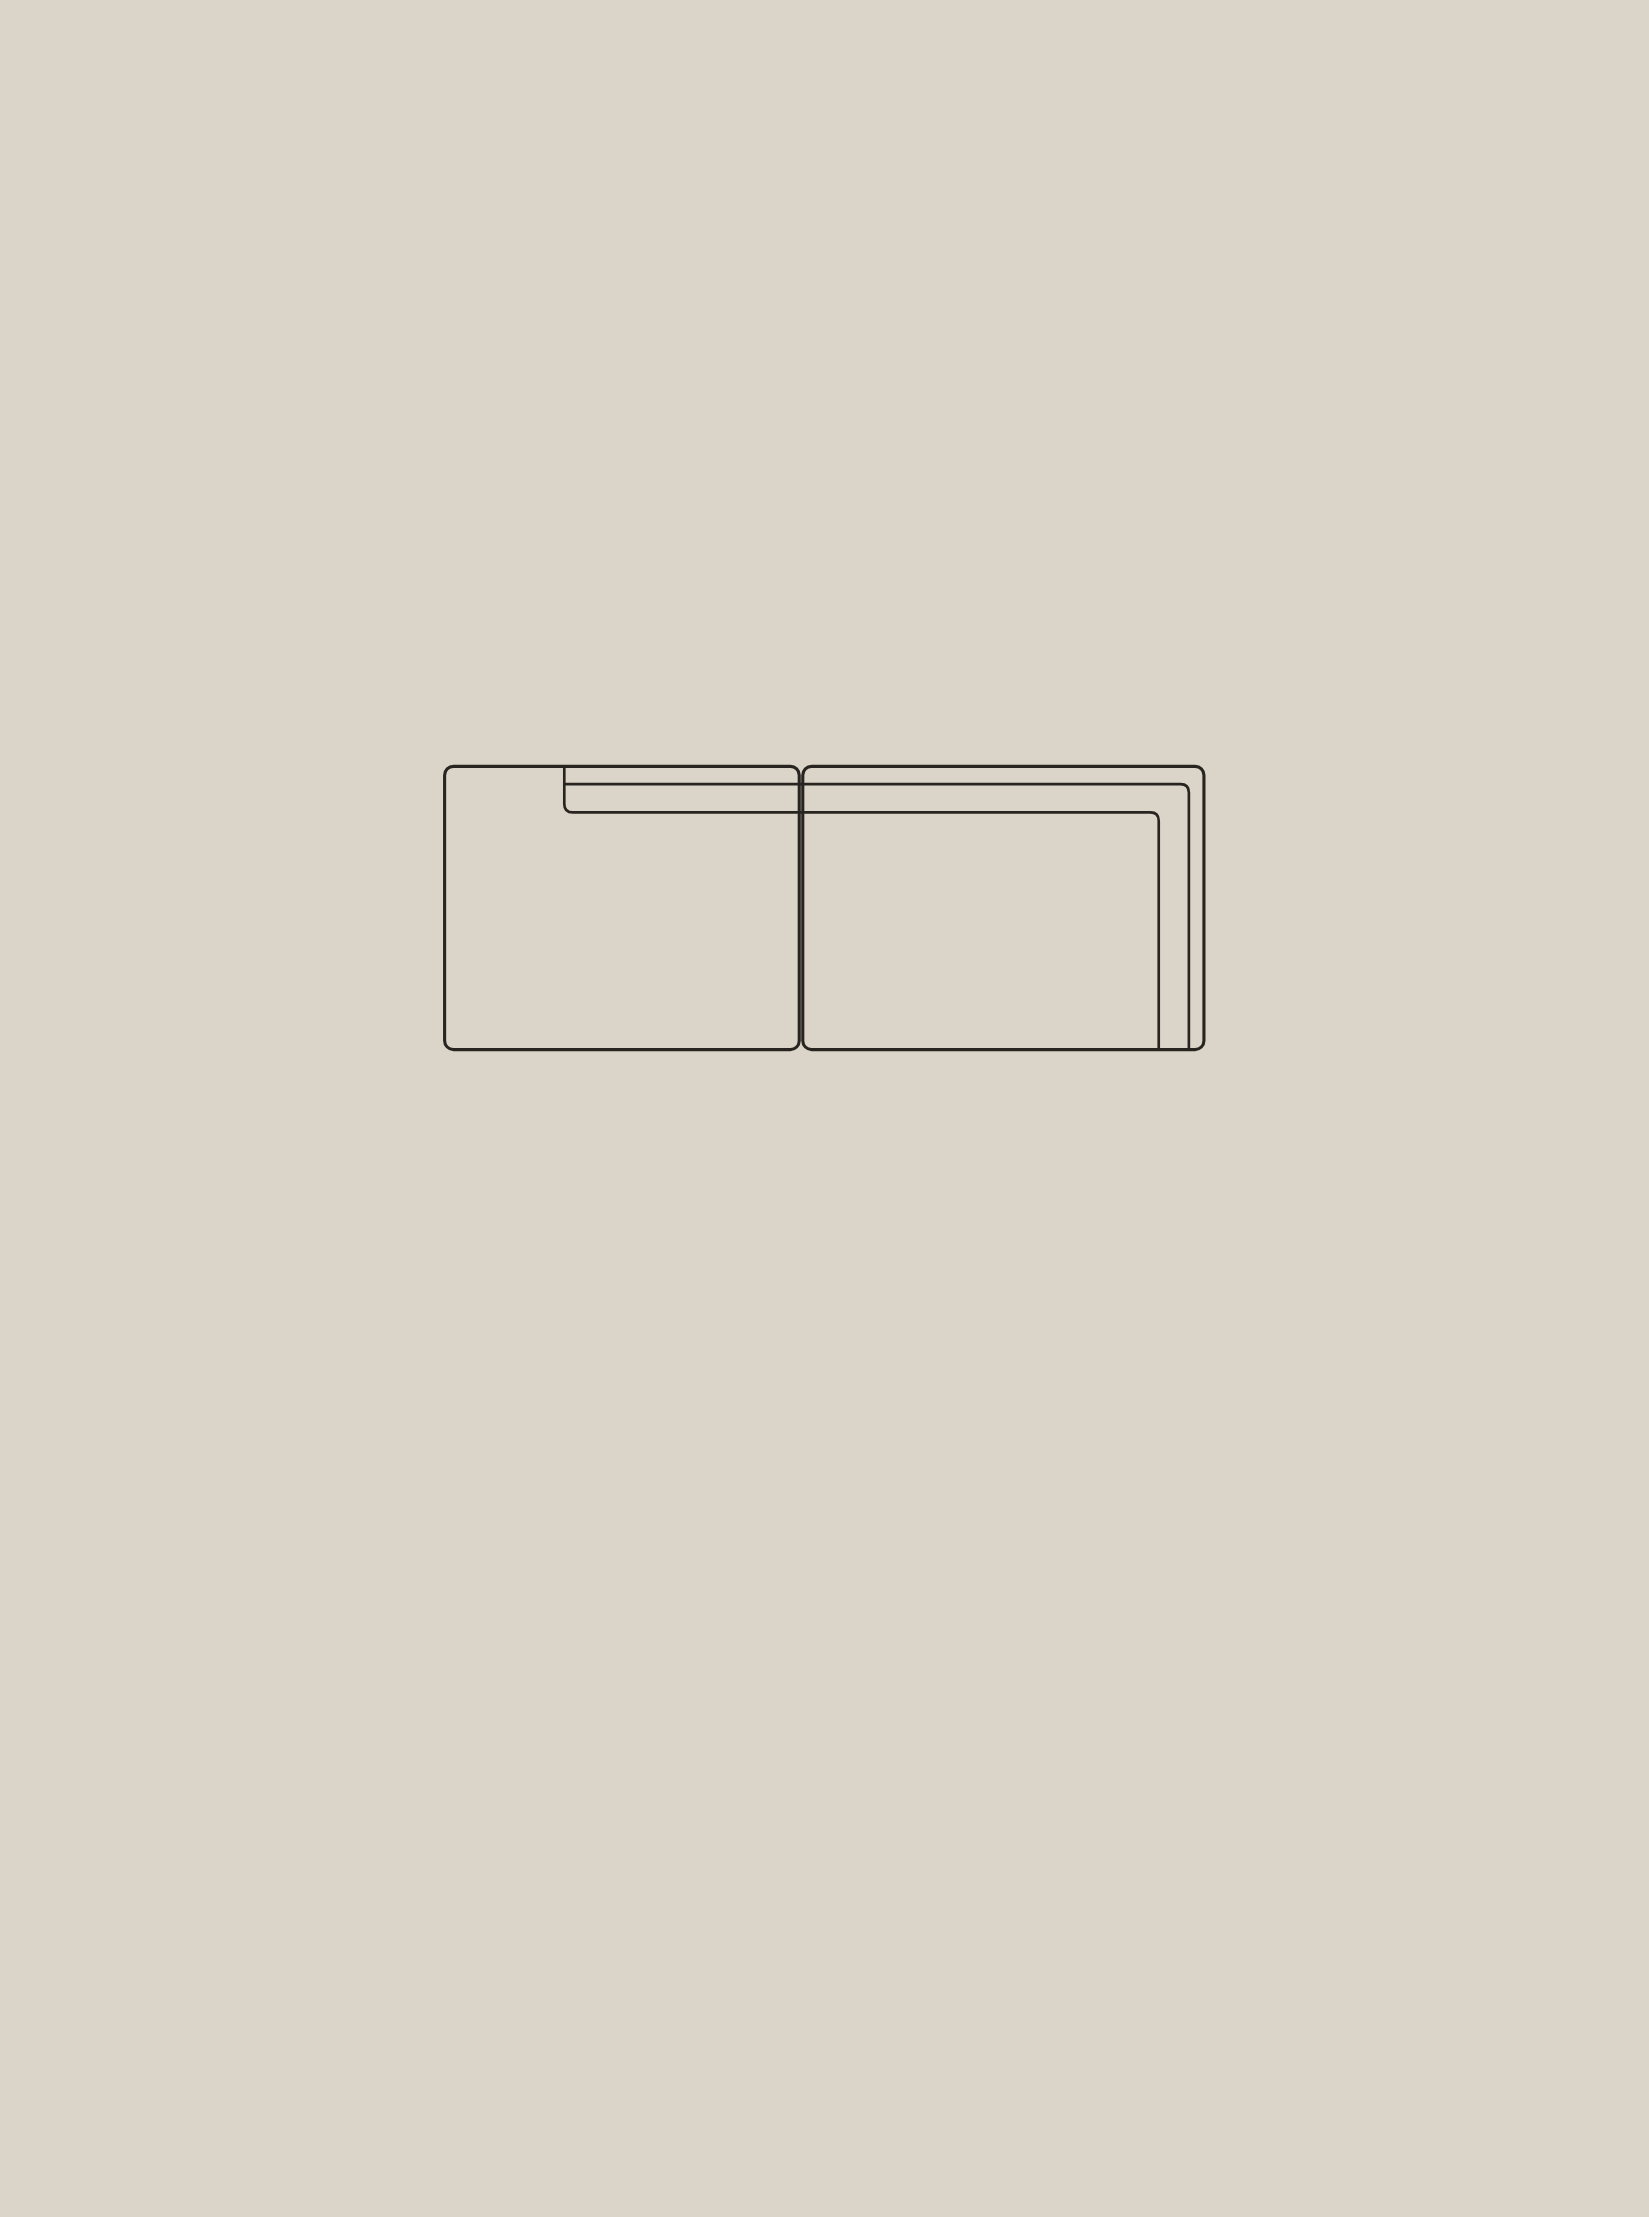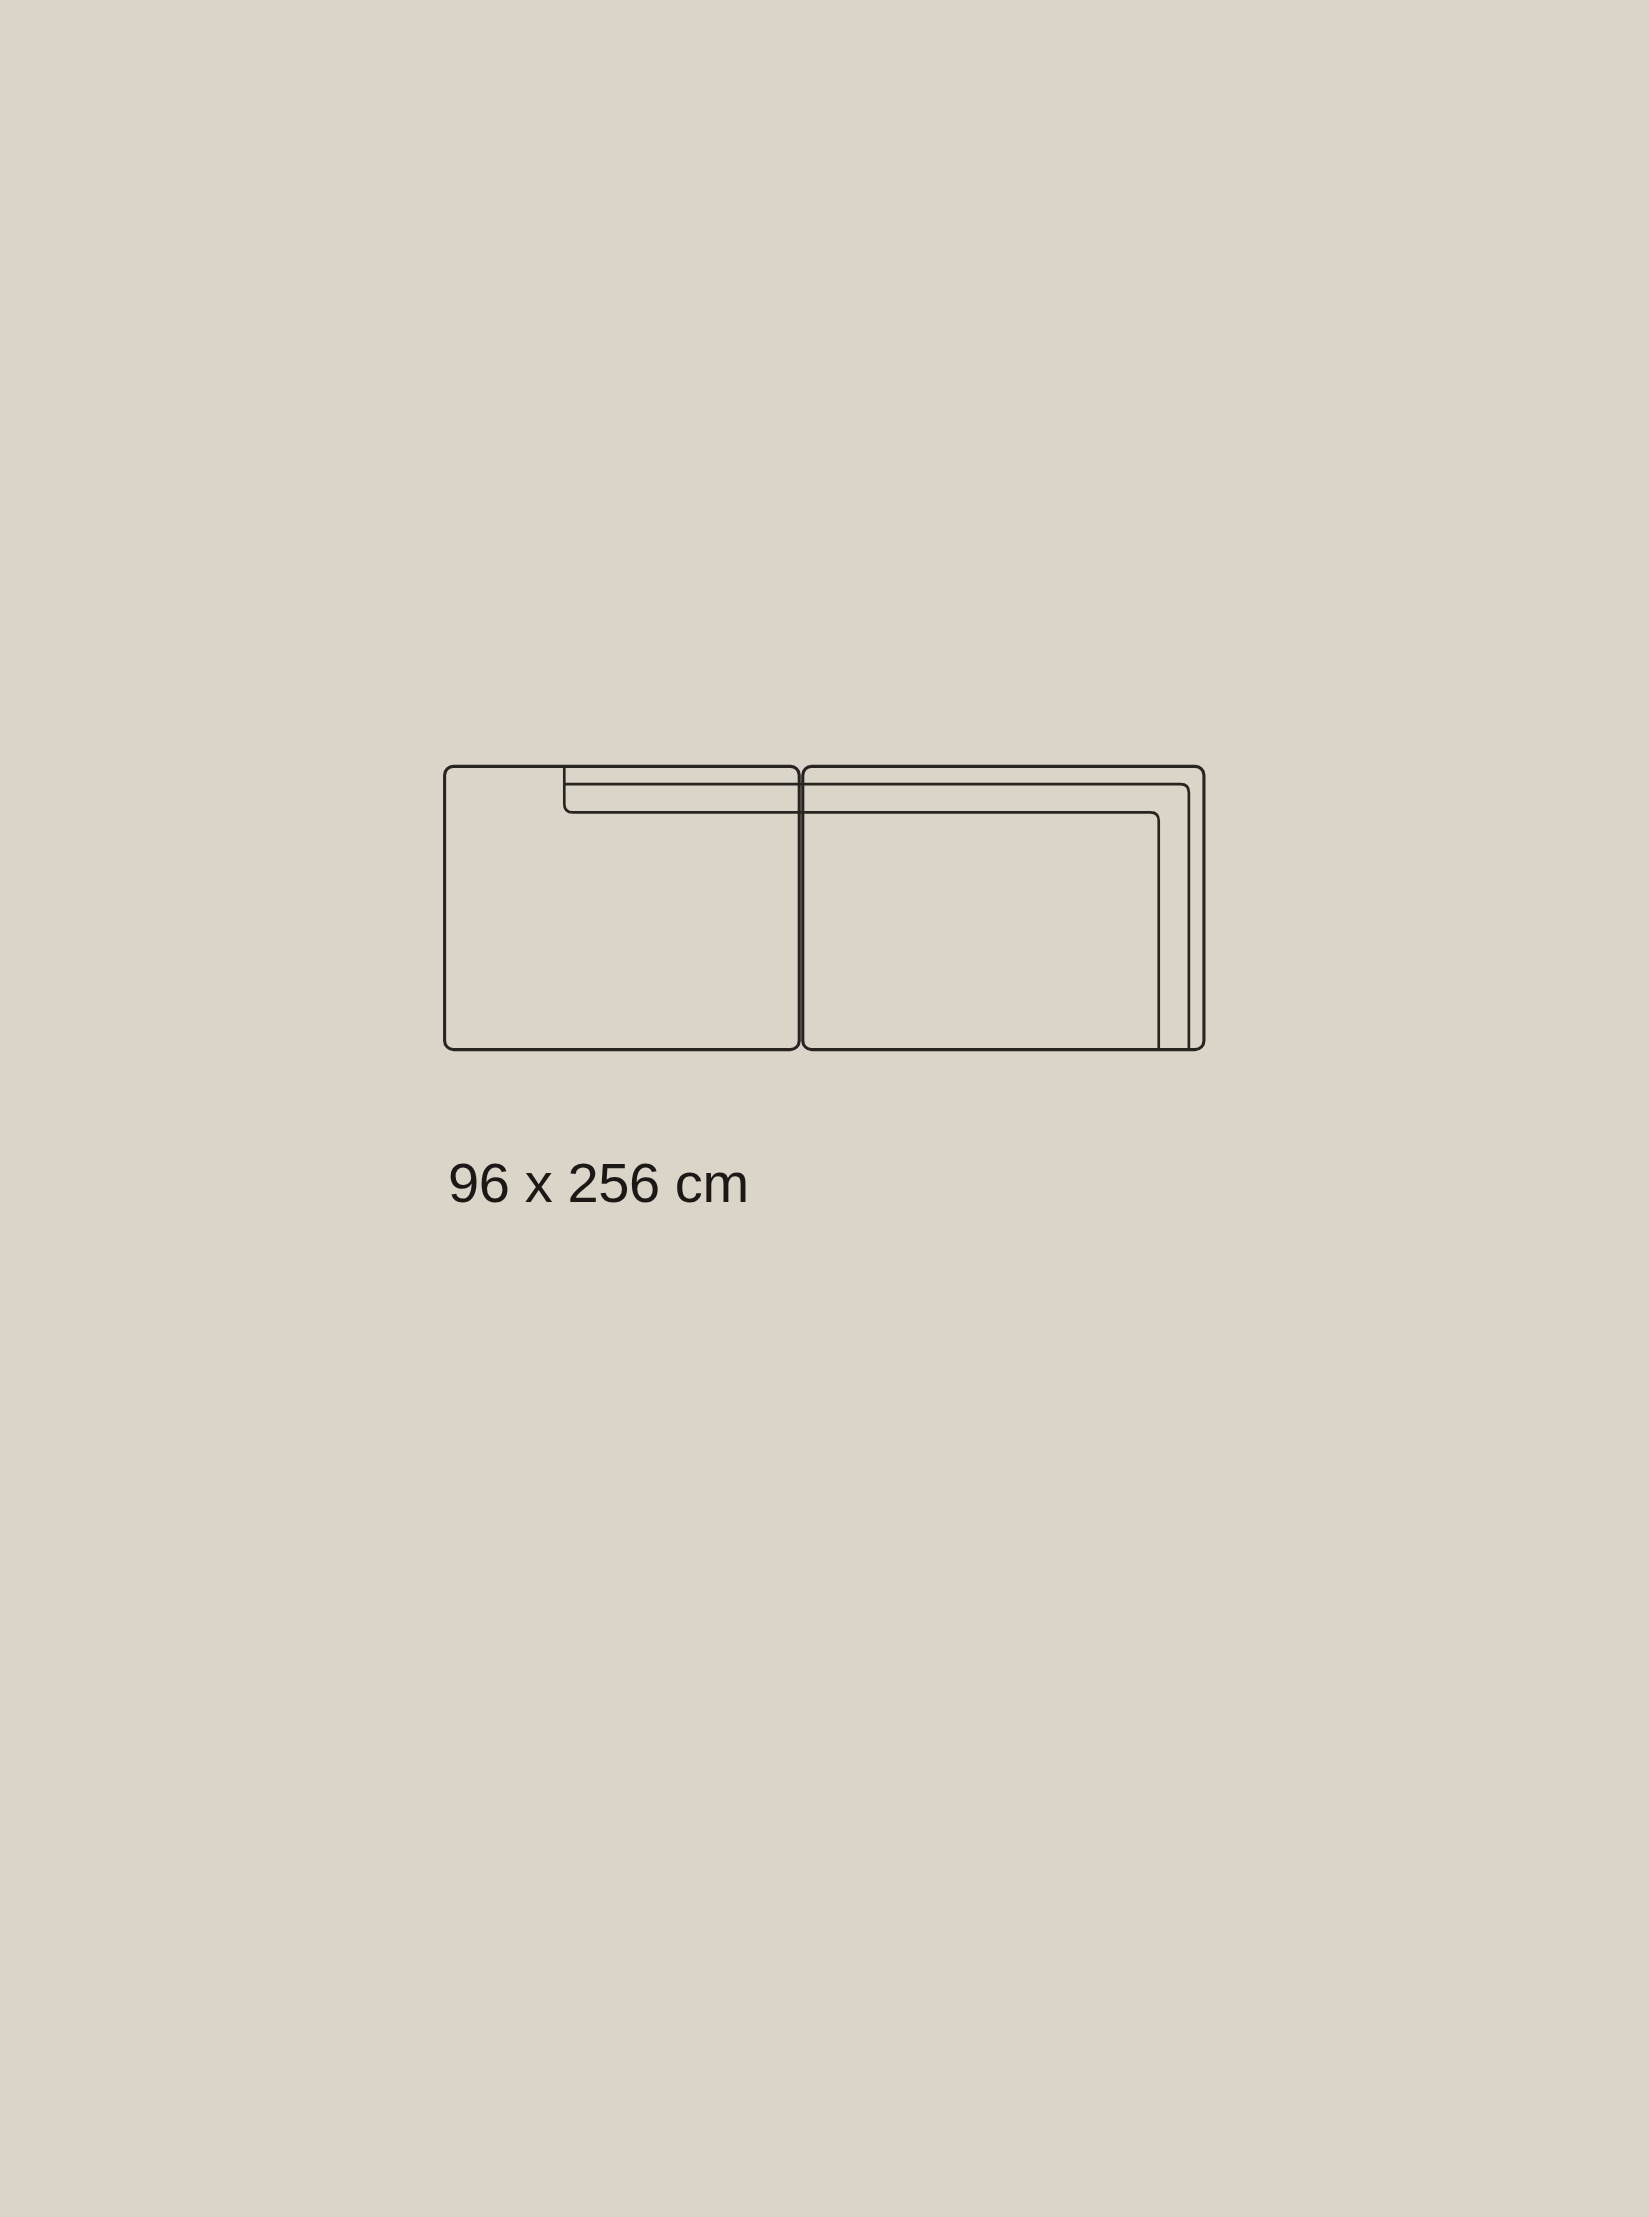--- a/index.html
+++ b/index.html
@@ -48,16 +48,15 @@
 
     <rect x="501.5" y="864" width="400" height="319.5" rx="10" ry="10" fill="none" stroke="#282420" stroke-width="3.5"></rect>
 
     <rect x="905.5" y="864" width="452.5" height="319.5" rx="10" ry="10" fill="none" stroke="#282420" stroke-width="3.5"></rect>
 
     <path d="M 636 884 H 1331.5 Q 1341 884 1341 893.5 V 1183.5" fill="none" stroke="#282420" stroke-width="3" stroke-linecap="butt"></path>
 
     <path d="M 636.5 864 V 906.5 Q 636.5 916 646 916 H 1297.5 Q 1307 916 1307 925.5 V 1183.5" fill="none" stroke="#282420" stroke-width="3" stroke-linecap="butt"></path>
   </svg>
 
-  <div class="dim-label">96 x 256 cm</div>
 
 </div>
 
 
 </body></html>

